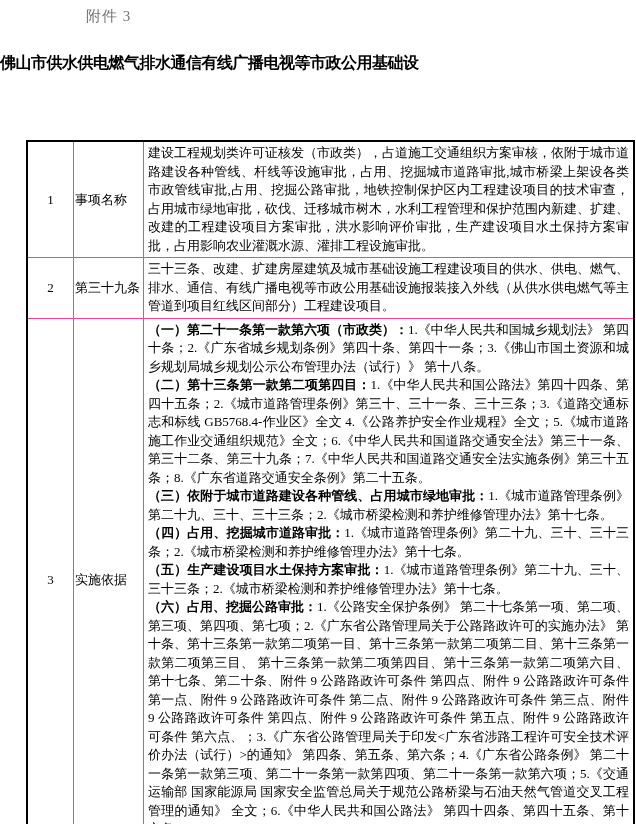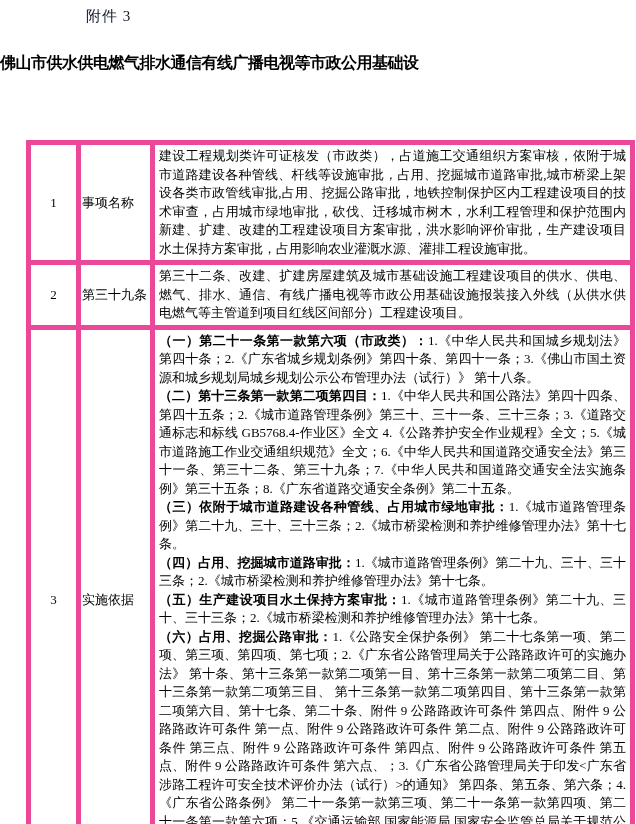--- a/index.html
+++ b/index.html
@@ -13,42 +13,42 @@
     width: 636px; height: 824px;
     background: #ffffff;
     color: #000000;
     overflow: hidden;
   }
   .attach-label {
     position: absolute;
     left: 86px; top: 7px;
     font-size: 15px;
     letter-spacing: 1px;
-    color: #0f172a;
+    color: #737373;
   }
   .doc-title {
     position: absolute;
     left: 0; top: 41px;
     width: 545px;
     font-weight: bold;
     font-size: 16px;
     line-height: 43px;
     color: #000000;
     letter-spacing: -0.5px;
   }
   table.guide {
     position: absolute;
     left: 26px; top: 140px;
     width: 609px;
     border-collapse: collapse;
     table-layout: fixed;
     border: 2px solid #000000;
   }
   table.guide td {
-    border: 5px solid #ec4899;
+    border: 1px solid #ec4899;
     font-size: 13px;
     color: #000000;
     vertical-align: middle;
   }
   td.cell-num {
     width: 43px;
     text-align: center;
   }
   td.cell-label {
     width: 67px;
@@ -81,21 +81,21 @@
     <tbody>
       <tr class="row-item-name">
         <td class="cell-num">1</td>
         <td class="cell-label">事项名称</td>
         <td class="cell-content">建设工程规划类许可证核发（市政类），占道施工交通组织方案审核，依附于城市道路建设各种管线、杆线等设施审批，占用、挖掘城市道路审批,城市桥梁上架设各类市政管线审批,占用、挖掘公路审批，地铁控制保护区内工程建设项目的技术审查，占用城市绿地审批，砍伐、迁移城市树木，水利工程管理和保护范围内新建、扩建、改建的工程建设项目方案审批，洪水影响评价审批，生产建设项目水土保持方案审批，占用影响农业灌溉水源、灌排工程设施审批。</td>
       </tr>
 
       <tr class="row-scope">
         <td class="cell-num">2</td>
         <td class="cell-label">第三十九条</td>
-        <td class="cell-content">第三十二条、改建、扩建房屋建筑及城市基础设施工程建设项目的供水、供电、燃气、排水、通信、有线广播电视等市政公用基础设施报装接入外线（从供水供电燃气等主管道到项目红线区间部分）工程建设项目。</td>
+        <td class="cell-content">三十三条、改建、扩建房屋建筑及城市基础设施工程建设项目的供水、供电、燃气、排水、通信、有线广播电视等市政公用基础设施报装接入外线（从供水供电燃气等主管道到项目红线区间部分）工程建设项目。</td>
       </tr>
 
       <tr class="row-basis">
         <td class="cell-num">3</td>
         <td class="cell-label">实施依据</td>
         <td class="cell-content">
             <div class="section"><b>（一）第二十一条第一款第六项（市政类）：</b><span>1.《中华人民共和国城乡规划法》 第四十条；2.《广东省城乡规划条例》第四十条、第四十一条；3.《佛山市国土资源和城乡规划局城乡规划公示公布管理办法（试行）》 第十八条。</span></div>
             <div class="section"><b>（二）第十三条第一款第二项第四目：</b><span>1.《中华人民共和国公路法》第四十四条、第四十五条；2.《城市道路管理条例》第三十、三十一条、三十三条；3.《道路交通标志和标线 GB5768.4-作业区》全文 4.《公路养护安全作业规程》全文；5.《城市道路施工作业交通组织规范》全文；6.《中华人民共和国道路交通安全法》第三十一条、第三十二条、第三十九条；7.《中华人民共和国道路交通安全法实施条例》第三十五条；8.《广东省道路交通安全条例》第二十五条。</span></div>
             <div class="section"><b>（三）依附于城市道路建设各种管线、占用城市绿地审批：</b><span>1.《城市道路管理条例》第二十九、三十、三十三条；2.《城市桥梁检测和养护维修管理办法》第十七条。</span></div>
             <div class="section"><b>（四）占用、挖掘城市道路审批：</b><span>1.《城市道路管理条例》第二十九、三十、三十三条；2.《城市桥梁检测和养护维修管理办法》第十七条。</span></div>

